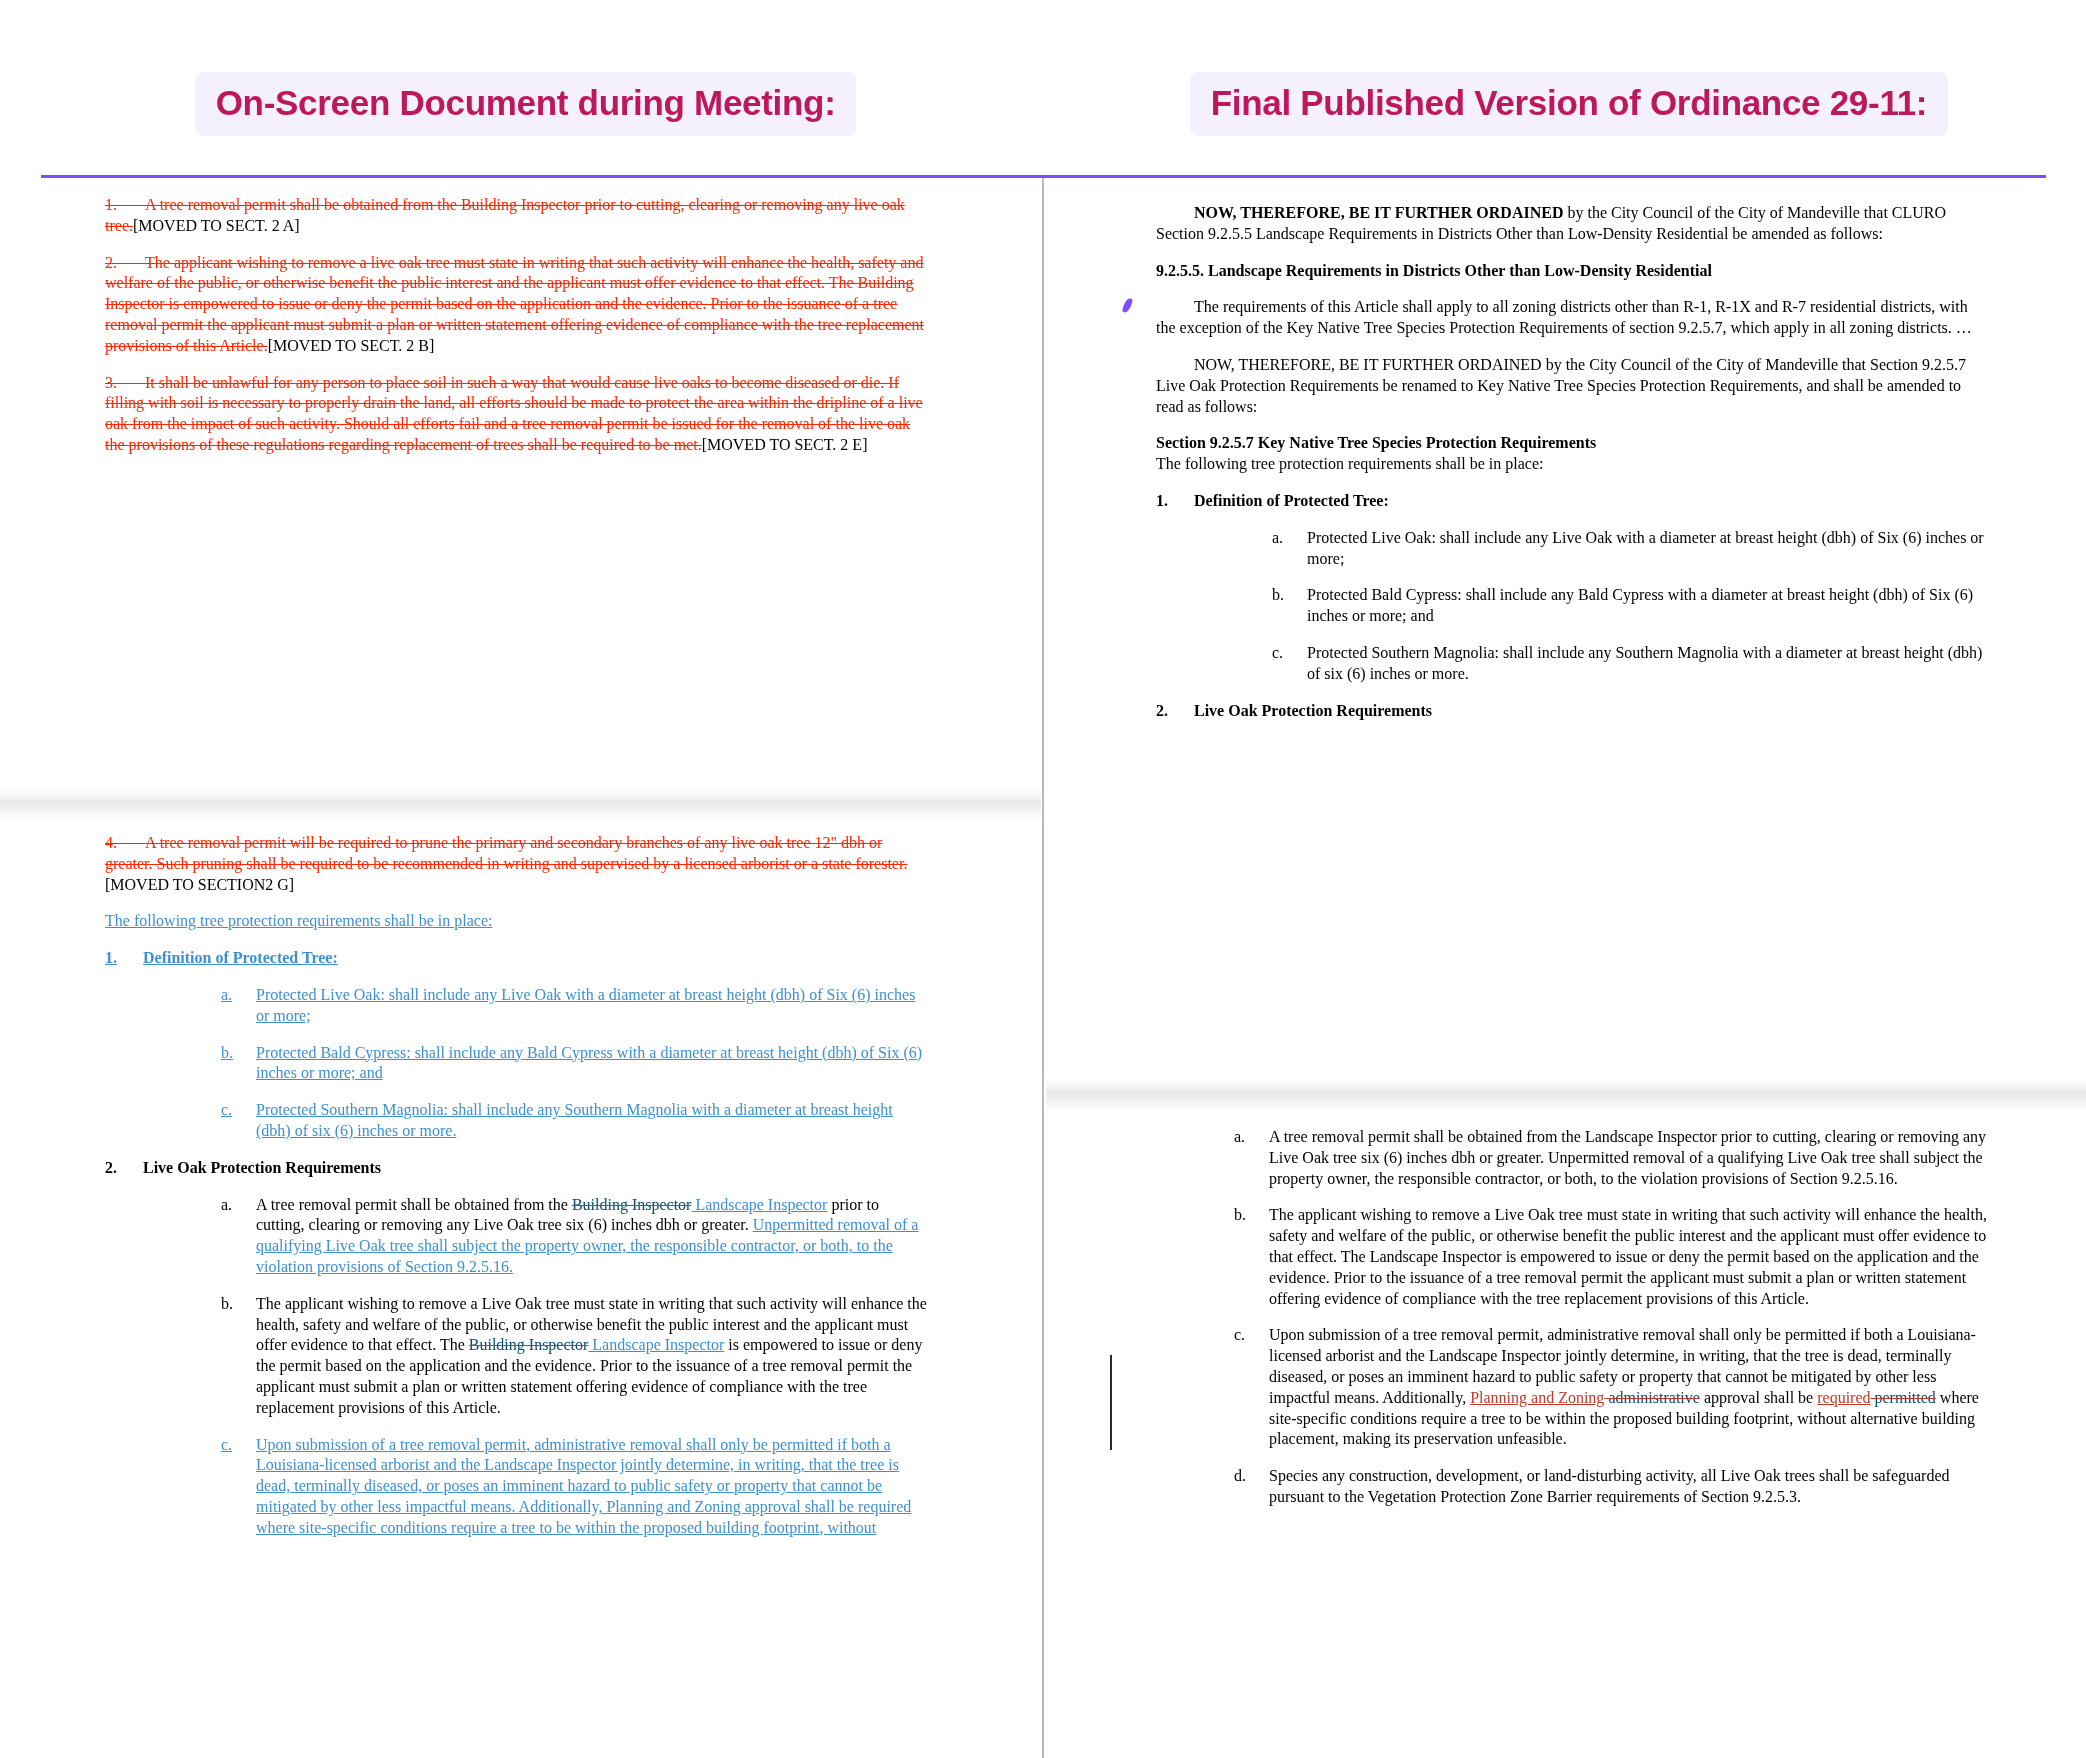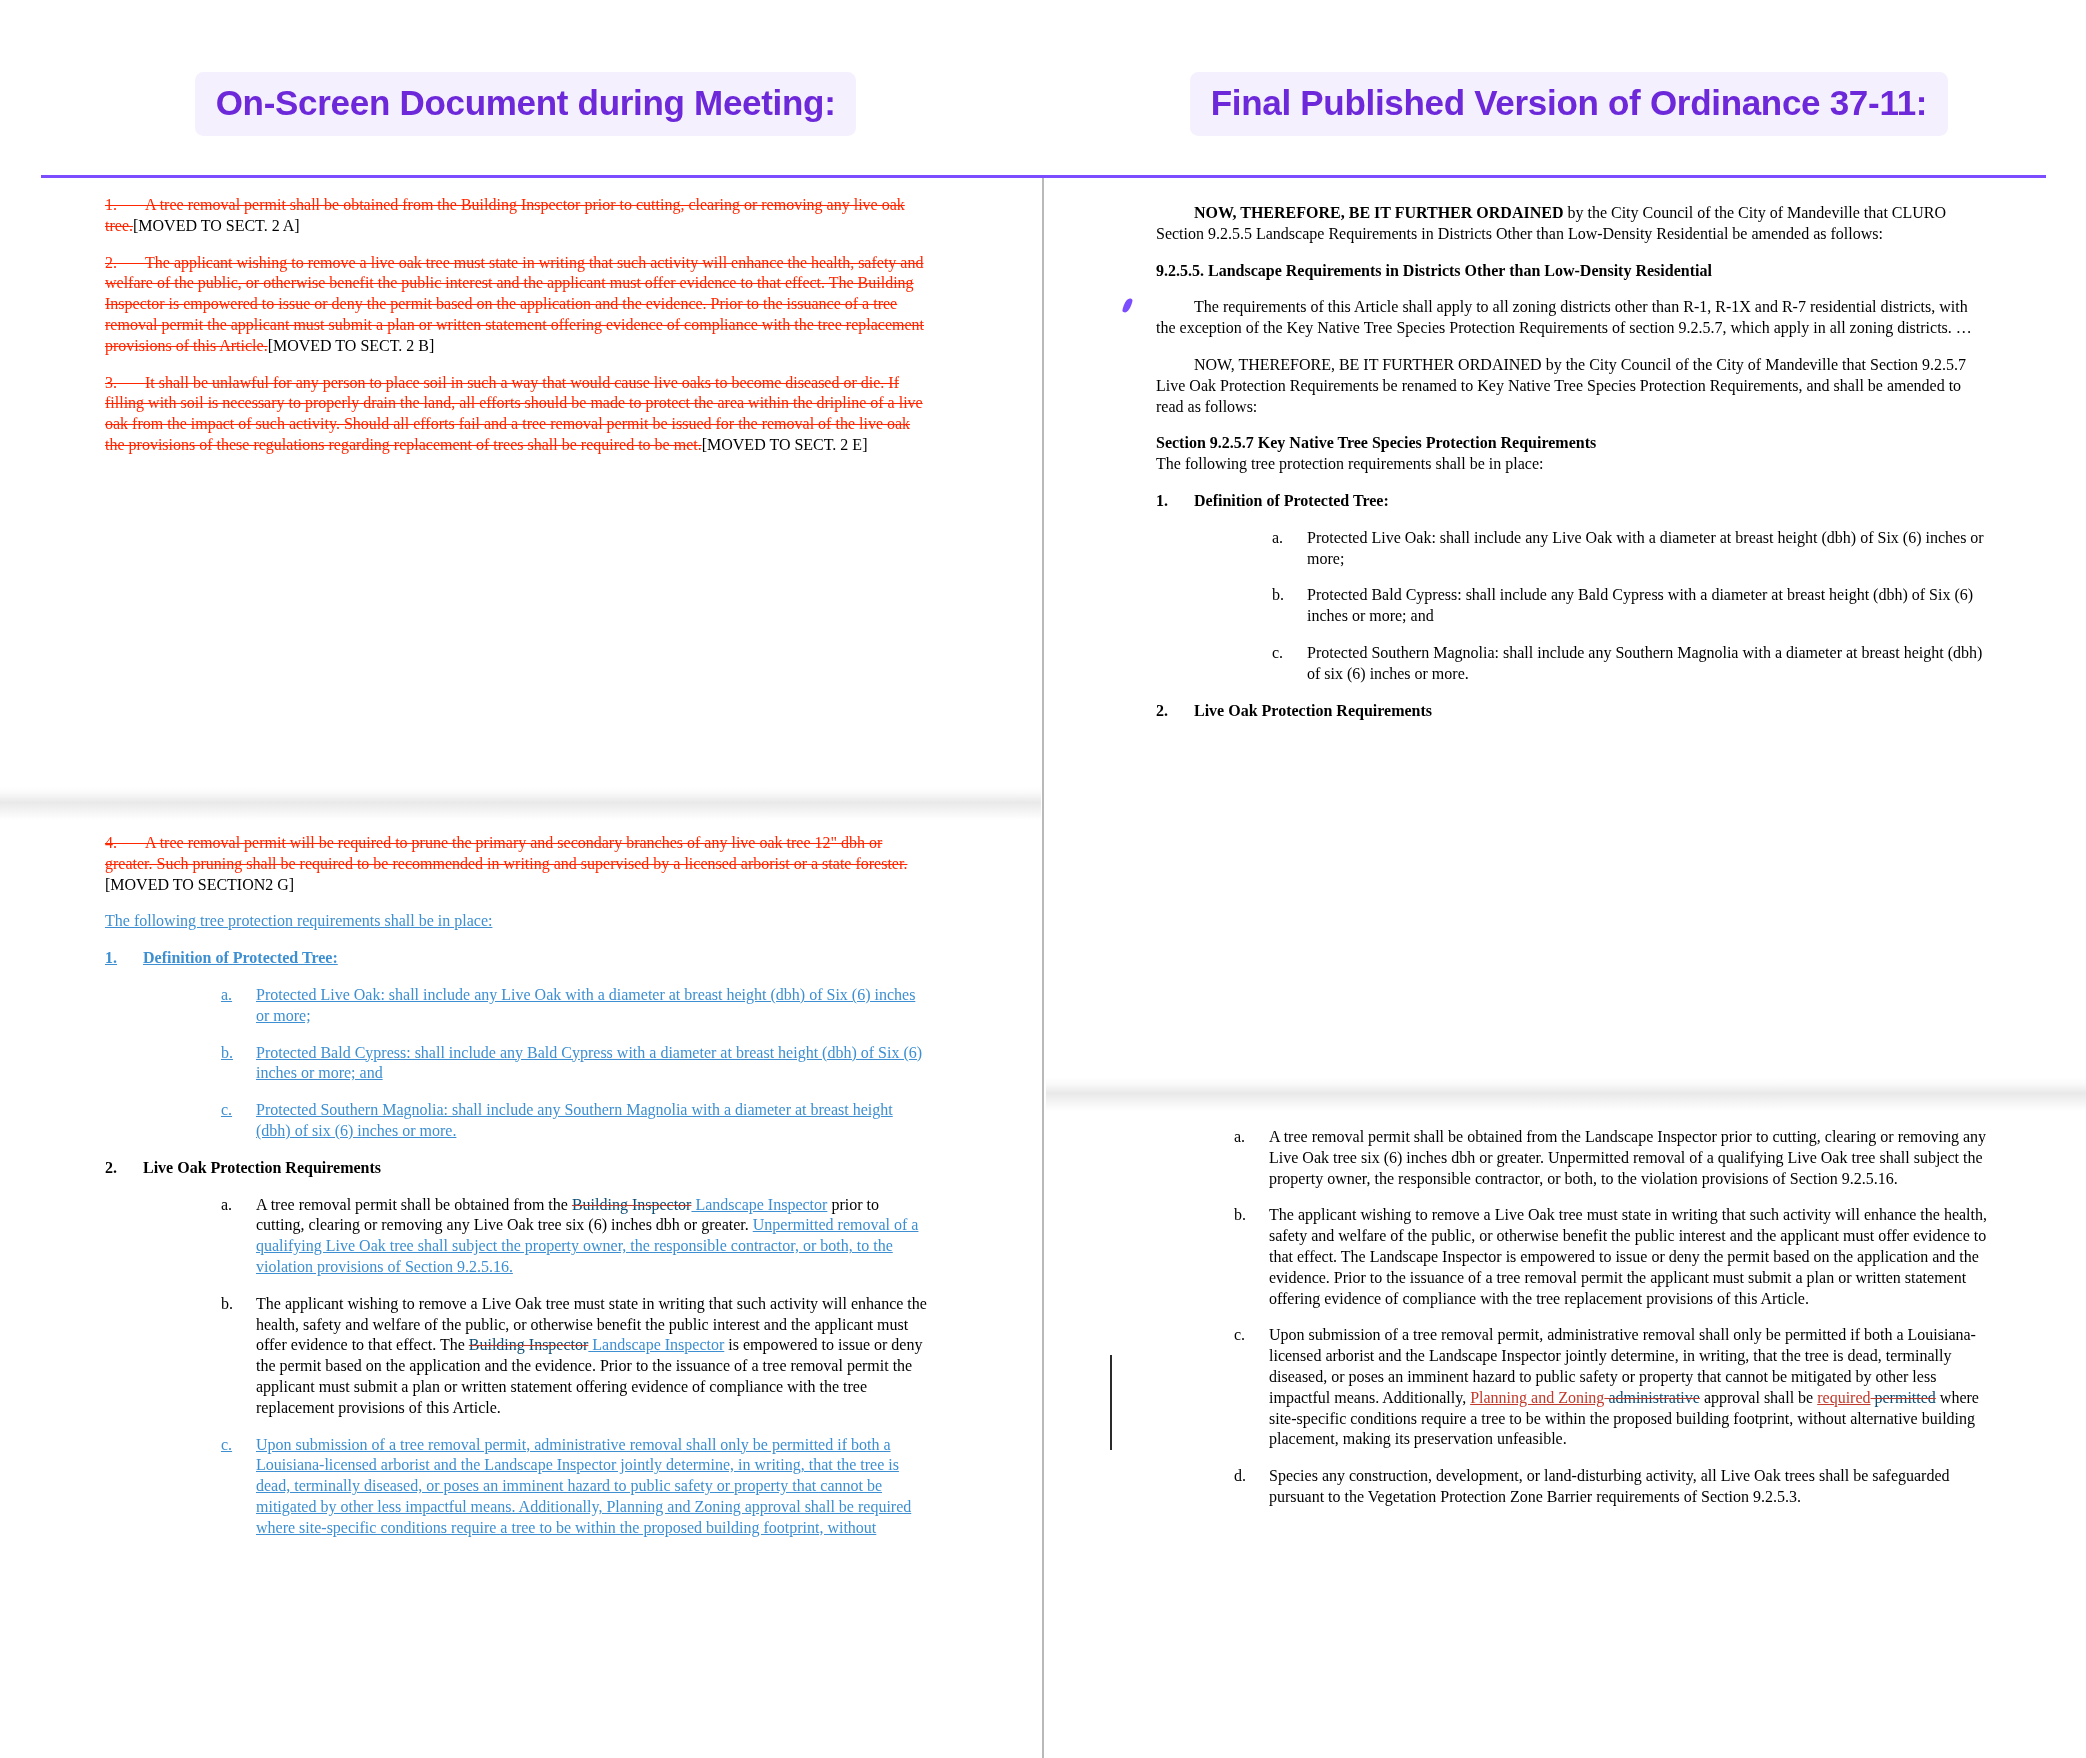--- a/index.html
+++ b/index.html
@@ -18,21 +18,21 @@
   
   .header-row {
     position: absolute;
     top: 0; left: 0; right: 0;
     height: 176px;
   }
   .title-chip {
     position: absolute;
     background: #f4f0fe;
     border-radius: 8.5px;
-    color: #6d28d9;
+    color: #be185d;
     font-family: "Liberation Sans", sans-serif;
     font-weight: bold;
     font-size: 35px;
     letter-spacing: -0.3px;
     padding: 11px 20.7px 13.4px 20.7px;
     white-space: nowrap;
     text-align: right;
   }
   #title-left  { left: 195px; top: 72px; }
   #title-right { left: 1190px; top: 72px; }
@@ -156,21 +156,21 @@
     background: #7c4dff;
     border-radius: 60% 20% 60% 20%;
     transform: rotate(18deg);
   }
 </style>
 </head>
 <body>
 
 <div class="header-row">
   <div class="title-chip" id="title-left">On-Screen Document during Meeting:</div>
-  <div class="title-chip" id="title-right">Final Published Version of Ordinance 37-11:</div>
+  <div class="title-chip" id="title-right">Final Published Version of Ordinance 29-11:</div>
   <div class="header-rule"></div>
 </div>
 
 <div class="column-divider"></div>
 
 <div class="col" id="col-left">
 
   <div class="page-gap" style="top:608px;"></div>
 
   <div class="doc" id="doc-left-a">

